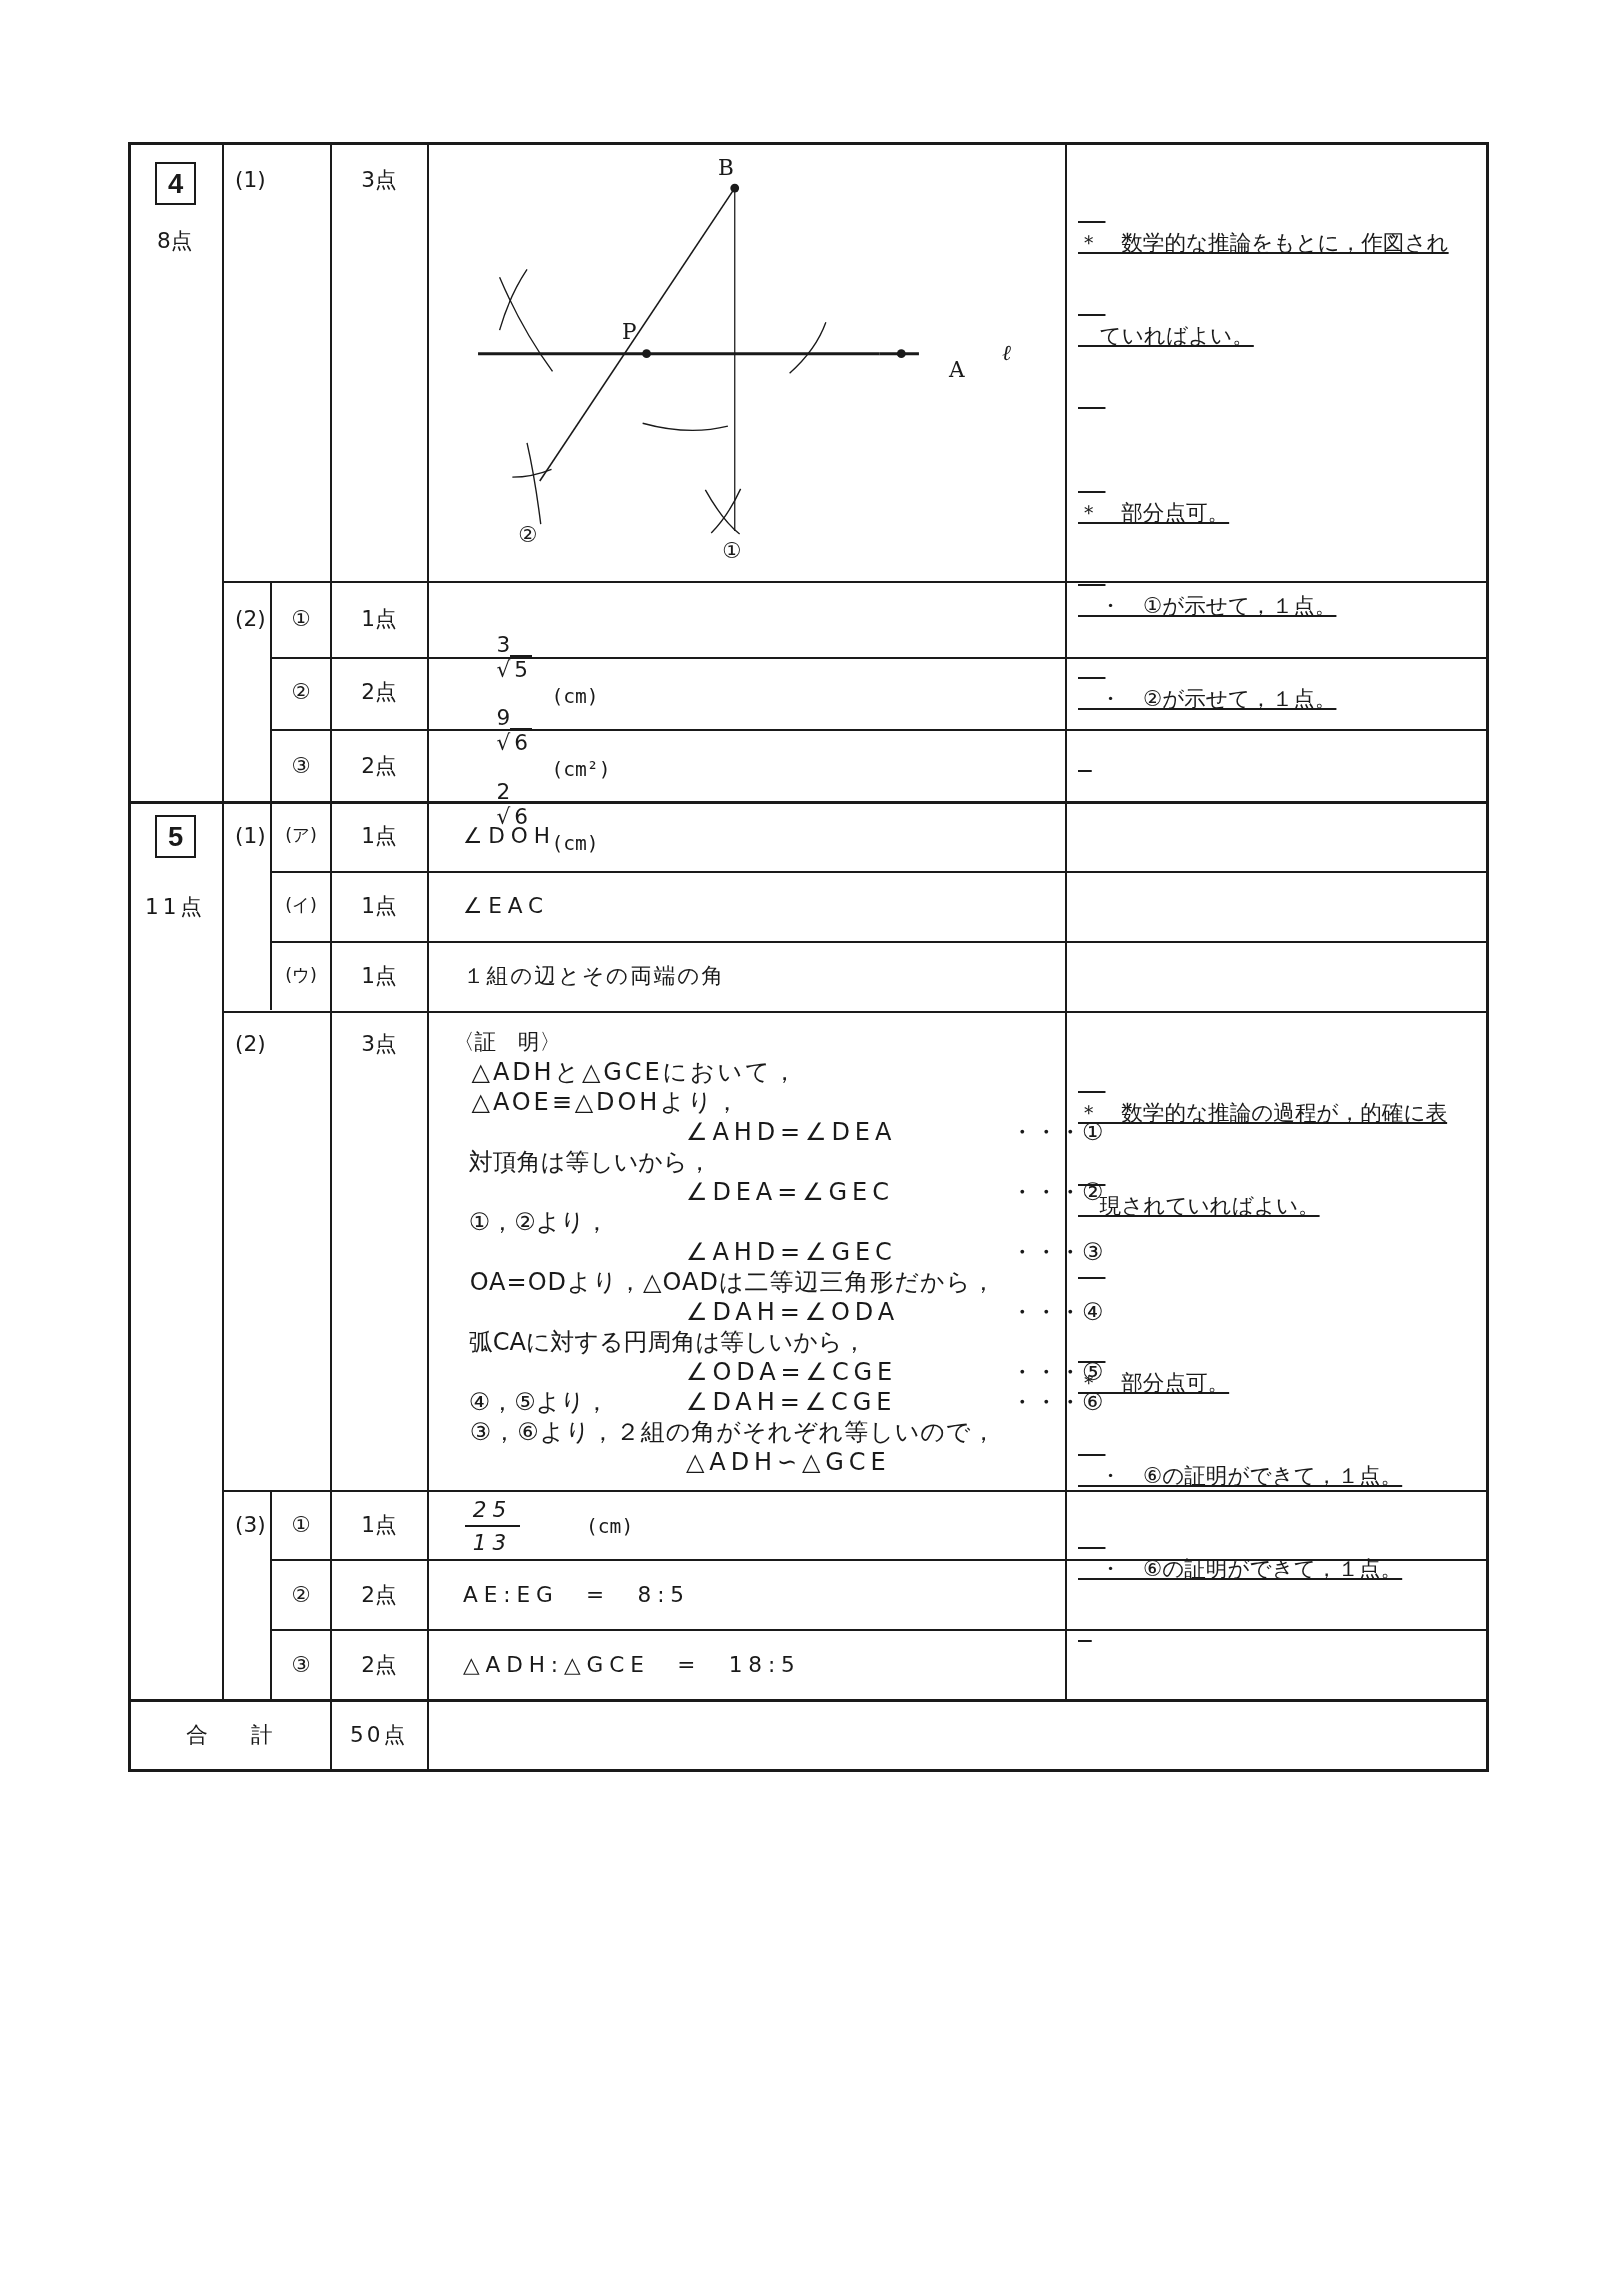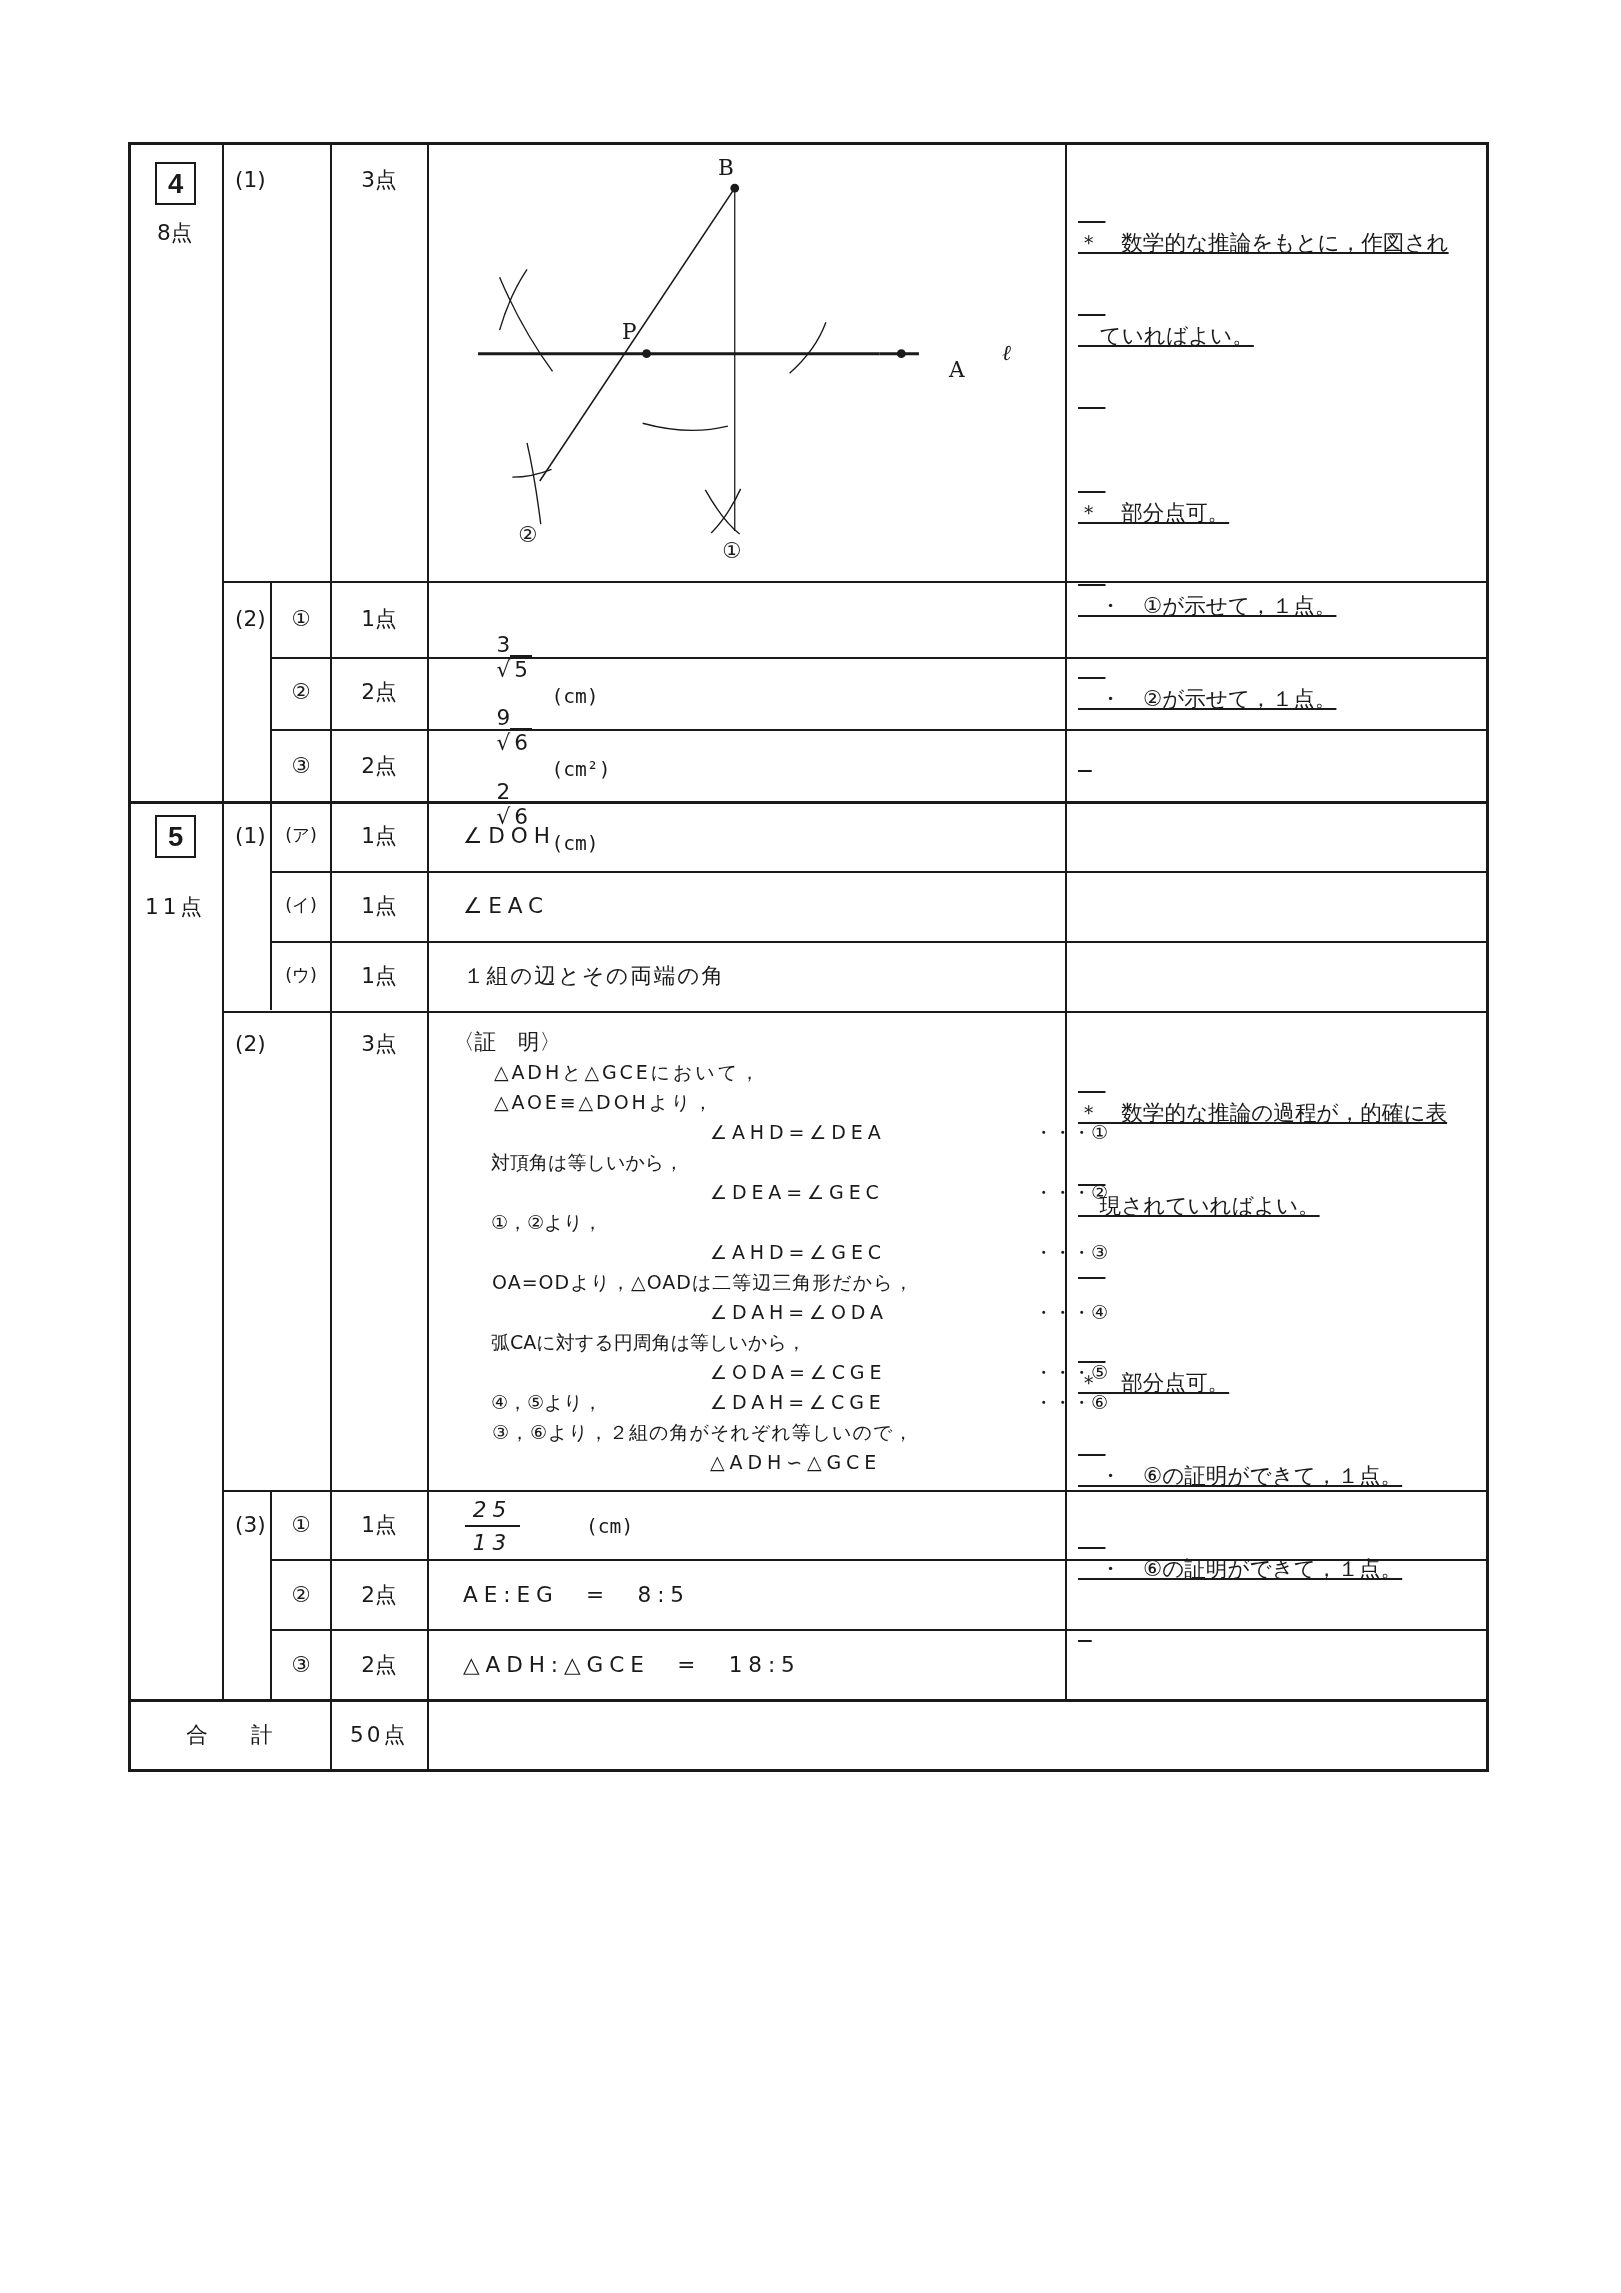--- a/index.html
+++ b/index.html
@@ -7,21 +7,21 @@
   .page { position:absolute; left:0; top:0; width:1621px; height:2294px; }
   .ln { position:absolute; background:#1a1a1a; }
   .h { height:2px; }
   .v { width:2px; }
   .h.thick { height:2.9px; }
   .v.thick { width:2.9px; }
   .txt { position:absolute; font-size:21.6px; line-height:25.5px; white-space:pre; }
   .ctr { text-align:center; }
   .secbox { position:absolute; border:2px solid #1a1a1a; width:37px; height:39px; text-align:center; font-size:27.4px; line-height:39px; font-weight:bold; font-family:"Liberation Sans", sans-serif; }
   .mono { font-family:"DejaVu Sans", sans-serif; letter-spacing:5.9px; }
-  .proof { position:absolute; left:461px; top:1039px; font-size:19px; line-height:30px;margin-left:24px; }
+  .proof { position:absolute; left:461px; top:1039px; font-size:24px; line-height:30px; }
   .proof .row { position:relative; height:30px; white-space:pre; }
   .proof .eq { position:absolute; left:225px; letter-spacing:4.9px; }
   .proof .ref { position:absolute; left:549px; }
   .note { position:absolute; font-size:21.6px; line-height:31px; white-space:pre;text-decoration:underline; }
   .frac { position:absolute; text-align:center; width:55px; font-size:21.6px;font-style:italic; }
   .frac .bar { height:2px; background:#1a1a1a; margin:2.9px 0; }
   svg { position:absolute; }
 </style>
 </head>
 <body>
@@ -50,21 +50,21 @@
   <div class="ln h" style="left:271px;top:729px;width:1217px;"></div>
 
   <div class="ln h" style="left:271px;top:871px;width:1217px;"></div>
   <div class="ln h" style="left:271px;top:941px;width:1217px;"></div>
   <div class="ln h" style="left:223px;top:1011px;width:1264px;"></div>
   <div class="ln h" style="left:223px;top:1490px;width:1264px;"></div>
   <div class="ln h" style="left:271px;top:1559px;width:1217px;"></div>
   <div class="ln h" style="left:271px;top:1629px;width:1217px;"></div>
 
   <div class="secbox" style="left:155px;top:162px;">4</div>
-  <div class="txt" style="left:157px;top:220px;">8点</div>
+  <div class="txt" style="left:157px;top:228px;">8点</div>
 
   <div class="txt" style="left:235px;top:167px;">(1)</div>
   <div class="txt ctr" style="left:331px;top:167px;width:96px;">3点</div>
 
   <svg style="left:429px;top:144px;" width="635" height="436" viewBox="0 0 648 445">
     <g fill="none" stroke="#1a1a1a">
 
       <line x1="50" y1="214" x2="460" y2="214" stroke-width="3"></line>
 
       <line x1="312" y1="45" x2="113" y2="344" stroke-width="1.6"></line>

